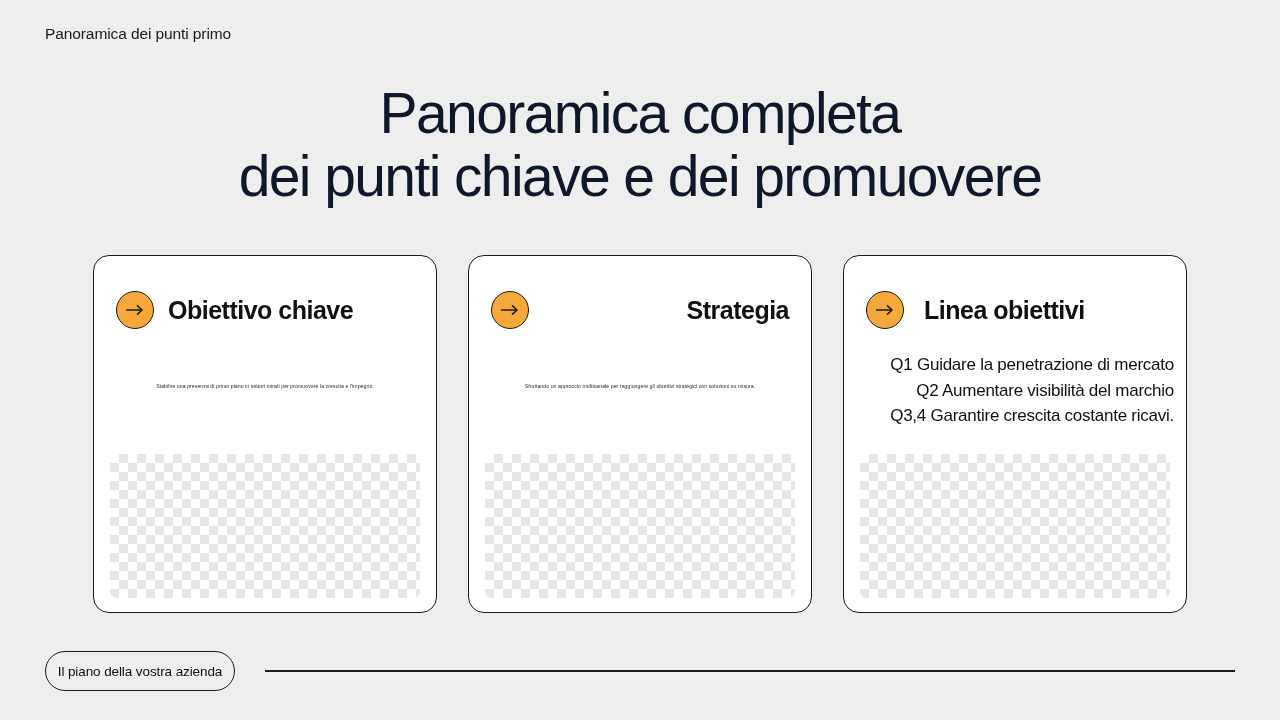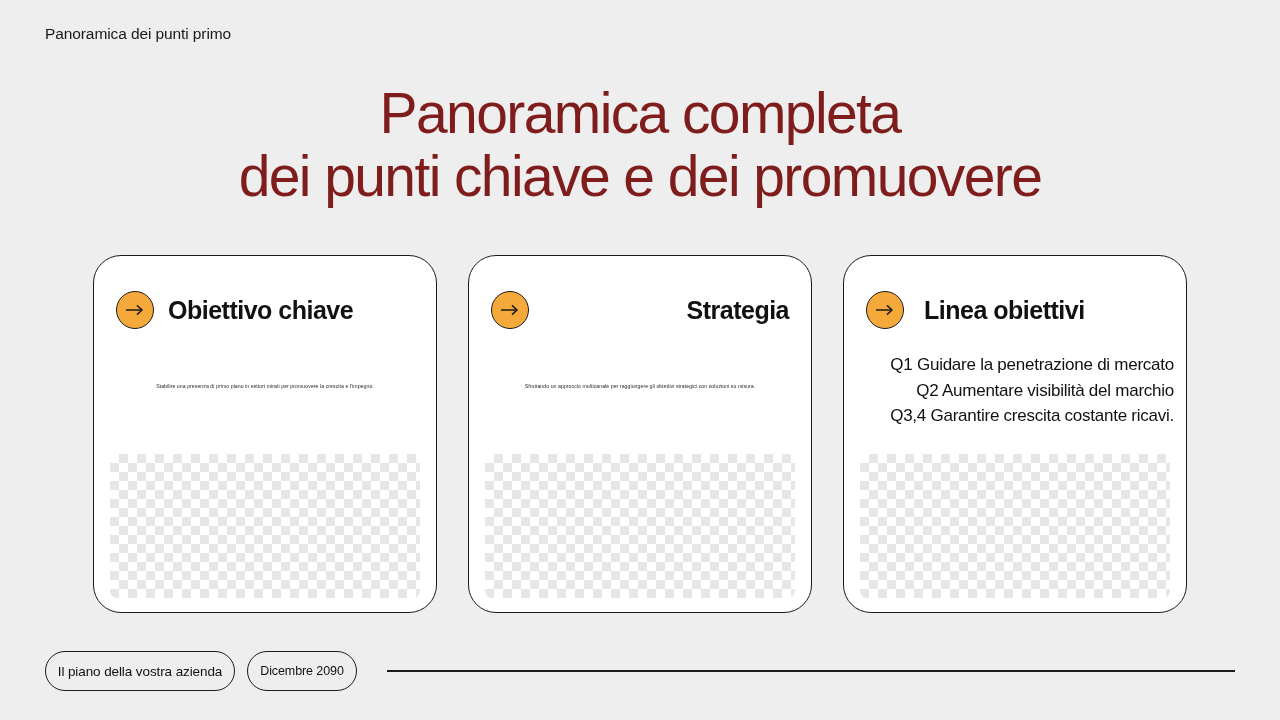--- a/index.html
+++ b/index.html
@@ -30,41 +30,41 @@
   .title {
     position: absolute;
     left: 0;
     top: 82px;
     width: 1280px;
     text-align: center;
     font-size: 57px;
     line-height: 63px;
     font-weight: 400;
     letter-spacing: -1.6px;
-    color: #7f1d1d;
+    color: #0f172a;
   }
   .title .line { display: block; white-space: nowrap; }
 
   
   .cards {
     position: absolute;
     left: 93px;
     top: 255px;
     width: 1094px;
     height: 360px;
     display: flex;
     justify-content: space-between;
   }
   .card {
     width: 344px;
     height: 358px;
     box-sizing: border-box;
     background: #ffffff;
     border: 1.4px solid #1b1b1b;
-    border-radius: 28px;
+    border-radius: 16px;
     position: relative;
     overflow: hidden;
   }
 
   .card-head {
     position: absolute;
     top: 33px;
     left: 0;
     width: 100%;
     height: 42px;
@@ -231,15 +231,14 @@
       <span>Q2 Aumentare visibilità del marchio</span>
       <span>Q3,4 Garantire crescita costante ricavi.</span>
     </div>
     <div class="placeholder"></div>
   </div>
 
 </div>
 
 <div class="footer">
   <div class="pill pill-company">Il piano della vostra azienda</div>
-  <div class="pill pill-date">Dicembre 2090</div>
   <div class="footer-rule"></div>
 </div>
 
 </body></html>

